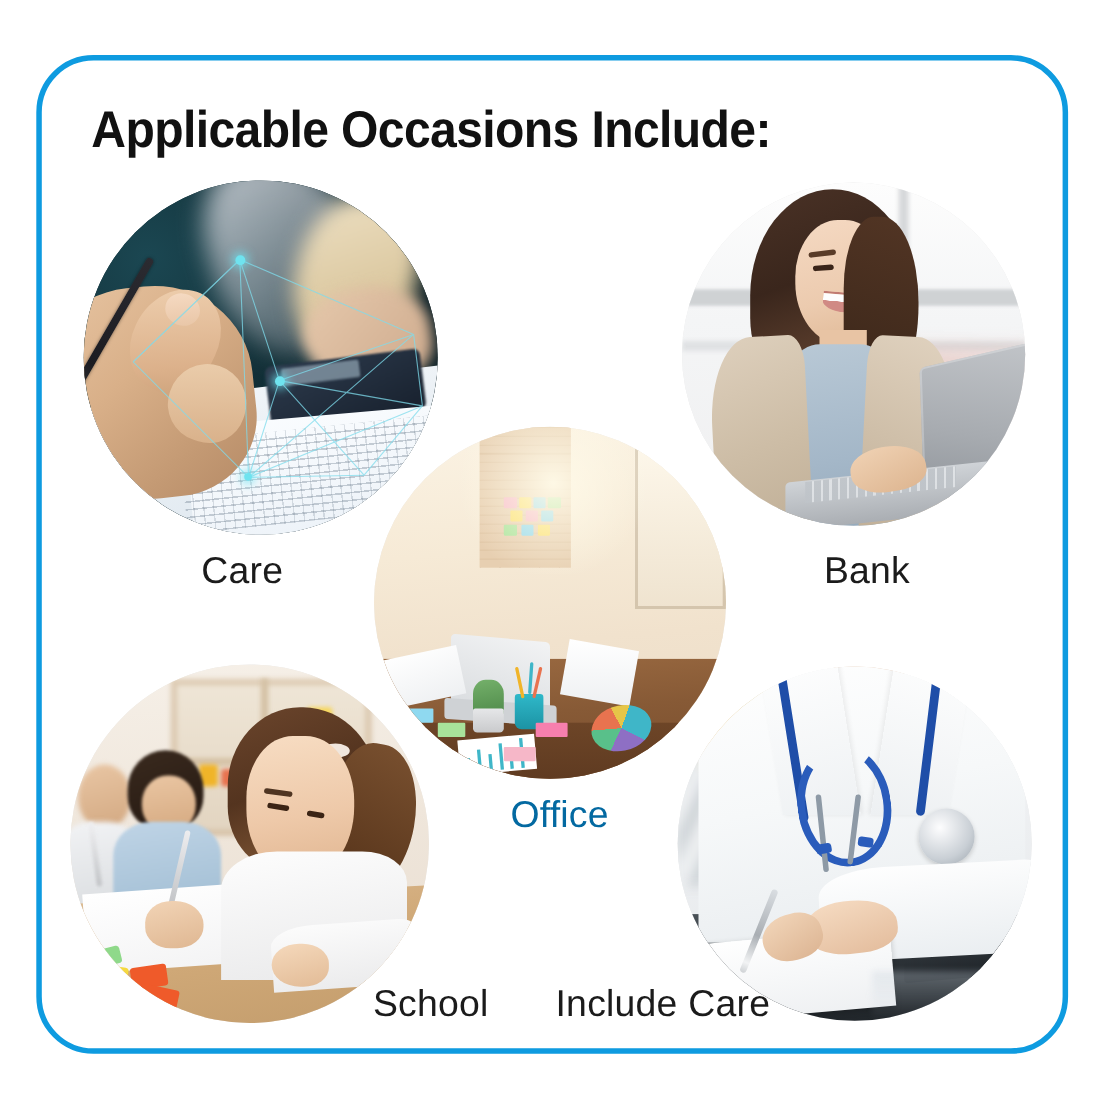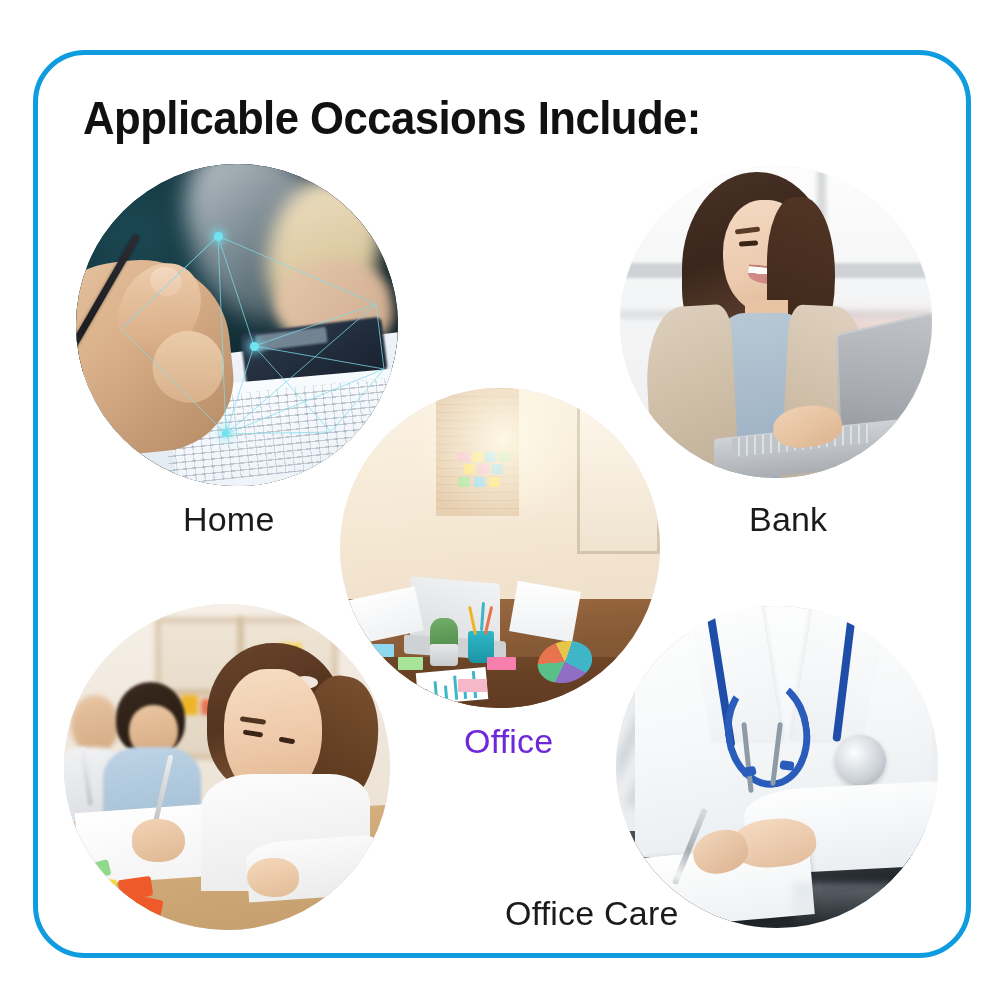--- a/index.html
+++ b/index.html
@@ -348,21 +348,21 @@
           <path d="M178 182 L300 140 M178 182 L150 270 M178 182 L308 205 M178 182 L255 268"></path>
           <path d="M150 270 L300 140 M150 270 L308 205 M150 270 L255 268 M150 270 L45 165"></path>
           <path d="M300 140 L308 205 M255 268 L308 205 M45 165 L142 72"></path>
         </g>
       </svg>
       <div class="bank-node" style="left:138px;top:68px"></div>
       <div class="bank-node" style="left:174px;top:178px"></div>
       <div class="bank-node" style="left:146px;top:266px;width:7px;height:7px"></div>
     </div>
   </div>
-  <div class="lbl" id="l-bank" style="color: rgb(27, 27, 27);">Home</div>
+  <div class="lbl" id="l-bank" style="color: rgb(27, 27, 27);">Care</div>
 
   <div class="photo" id="c-home">
     <div class="scene">
       <div class="home-bg"></div>
       <div class="home-winbar"></div>
       <div class="home-winbar2"></div>
       <div class="home-winv"></div>
       <div class="home-warm"></div>
       <div class="home-hair"></div>
       <div class="home-face"></div>
@@ -471,21 +471,21 @@
         <div class="off-bar" style="left:66%;height:56%"></div>
         <div class="off-bar" style="left:80%;height:84%"></div>
       </div>
       <div class="off-note" style="left:9%;top:80%;width:8%;height:4%;background:#8fd9f0"></div>
       <div class="off-note" style="left:18%;top:84%;width:8%;height:4%;background:#a8e39a"></div>
       <div class="off-note" style="left:46%;top:84%;width:9%;height:4%;background:#f77fae"></div>
       <div class="off-note" style="left:37%;top:91%;width:9%;height:4%;background:#f6b7c8"></div>
       <div class="off-glow"></div>
     </div>
   </div>
-  <div class="lbl" id="l-office" style="color: #6d28d9;">Office</div>
+  <div class="lbl" id="l-office" style="color: #0369a1;">Office</div>
 
   <div class="photo" id="c-school">
     <div class="scene">
       <div class="sch-bg"></div>
       <div class="sch-shelf"></div>
       <div class="sch-shelfln"></div>
       <div class="sch-shelfv"></div>
       <div class="sch-toy" style="left:36%;top:28%;width:5%;height:6%;background:#f0b429"></div>
       <div class="sch-toy" style="left:42%;top:29%;width:5%;height:5%;background:#e8734f"></div>
       <div class="sch-toy" style="left:58%;top:30%;width:6%;height:6%;background:#6bbf59"></div>
@@ -513,20 +513,21 @@
       <div class="sch-pen2"></div>
       <div class="sch-pen"></div>
       <div class="sch-hand2"></div>
 
       <div class="sch-letter" style="left:6%;top:79%;width:8%;height:5%;background:#8fd98a;transform:rotate(-14deg)"></div>
       <div class="sch-letter" style="left:7%;top:84%;width:9%;height:6%;background:#f5d93f;transform:rotate(8deg)"></div>
       <div class="sch-letter" style="left:17%;top:84%;width:10%;height:6%;background:#ef5a2a;transform:rotate(-8deg)"></div>
       <div class="sch-letter" style="left:19%;top:90%;width:11%;height:6%;background:#ef5a2a;transform:rotate(12deg)"></div>
     </div>
   </div>
+  <div class="lbl" id="l-school" style="color: rgb(27, 27, 27);">School</div>
 
   <div class="photo" id="c-health">
     <div class="scene">
       <div class="hc-bg"></div>
       <div class="hc-blurbg"></div>
       <div class="hc-warm"></div>
       <div class="hc-deskdark"></div>
       <div class="hc-kb"></div>
       <div class="hc-neck"></div>
       <div class="hc-shirt"></div>
@@ -543,15 +544,15 @@
       <div class="hc-clip2"></div>
       <div class="hc-bell"></div>
       <div class="hc-arm"></div>
       <div class="hc-paper"></div>
       <div class="hc-hand"></div>
       <div class="hc-pen"></div>
       <div class="hc-hand2"></div>
       <div class="hc-refl"></div>
     </div>
   </div>
-  <div class="lbl" id="l-health" style="color: rgb(27, 27, 27);">Office Care</div>
+  <div class="lbl" id="l-health" style="color: rgb(27, 27, 27);">Include Care</div>
 
 </div>
 
 </body></html>

